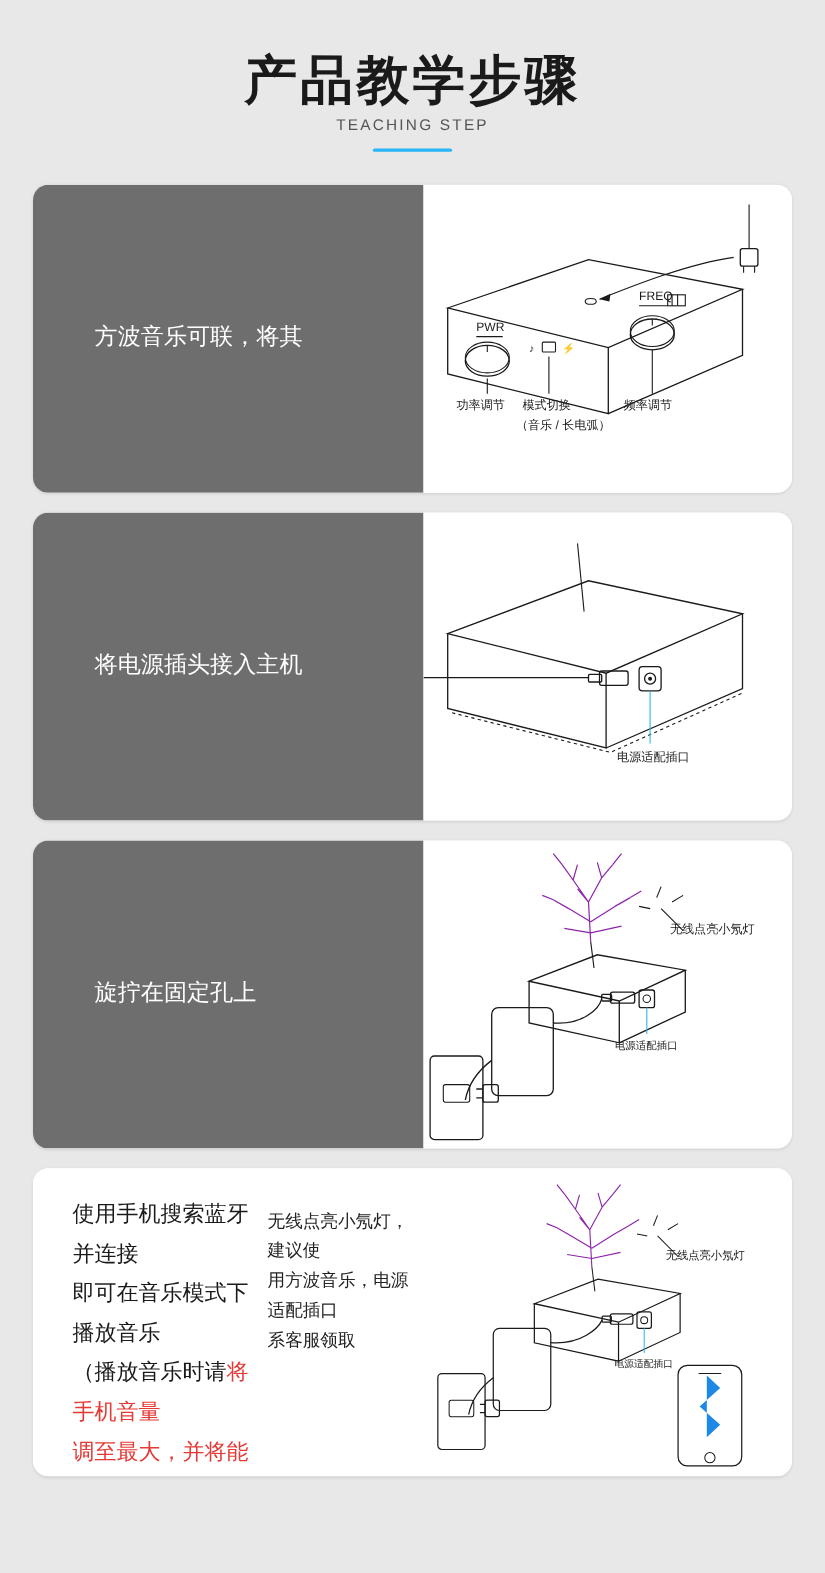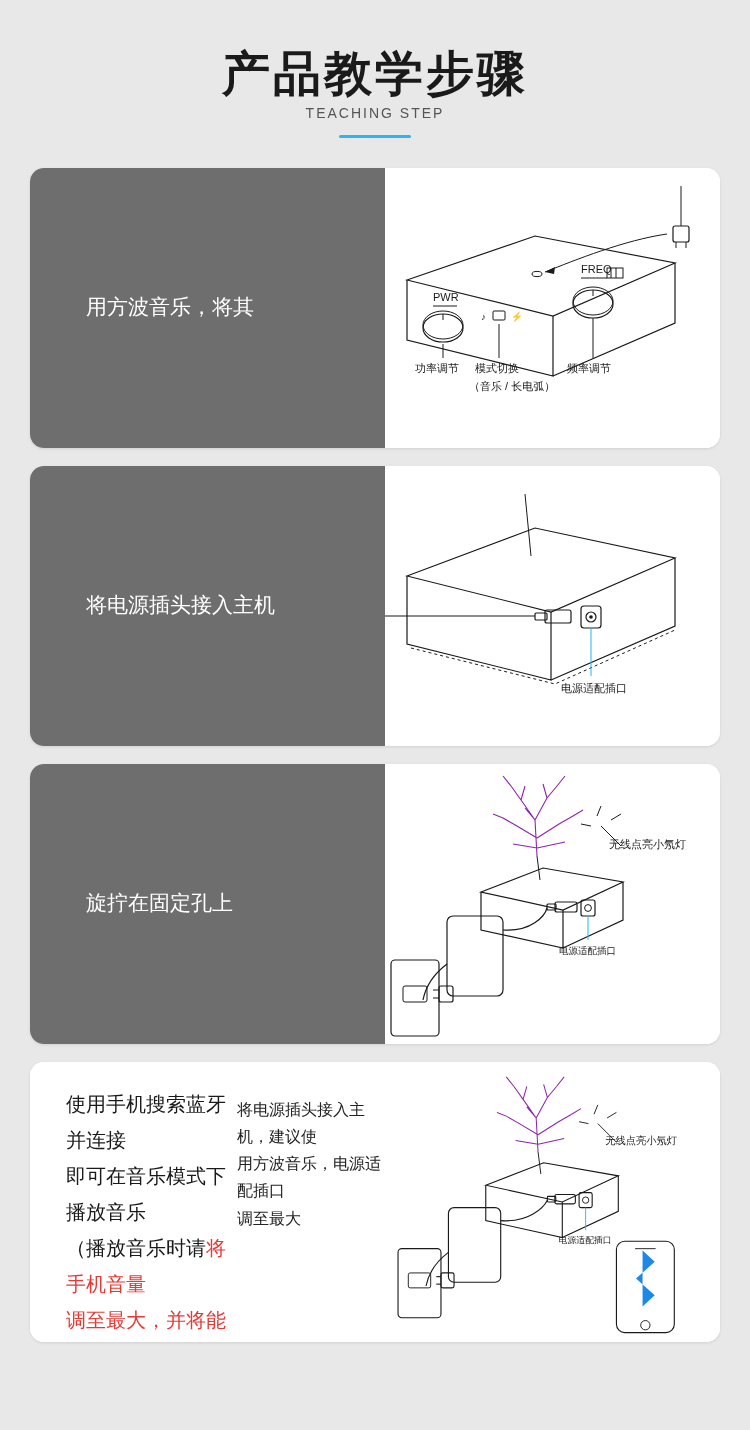--- a/index.html
+++ b/index.html
@@ -110,21 +110,21 @@
   <h1>产品教学步骤</h1>
   <div class="sub">TEACHING STEP</div>
   <div class="rule"></div>
 </div>
 
 <div class="cards">
 
   <div class="card">
     <div class="left">
       <div class="txt">
-        <div>用方波音乐，将其</div>
+        <div>方波音乐可联，将其</div>
       </div>
     </div>
     <div class="right">
       <svg viewBox="0 0 335 280" xmlns="http://www.w3.org/2000/svg">
 
         <g>
           <line class="ln-t" x1="296" y1="18" x2="296" y2="58"></line>
           <rect class="ln" x="288" y="58" width="16" height="16" rx="2"></rect>
           <line class="ln-t" x1="291" y1="74" x2="291" y2="80"></line>
           <line class="ln-t" x1="301" y1="74" x2="301" y2="80"></line>
@@ -268,23 +268,23 @@
       <div class="txt">
         <div>使用手机搜索蓝牙并连接</div>
         <div>即可在音乐模式下播放音乐</div>
         <div>
           <span>（播放音乐时请</span><span class="red">将手机音量</span>
         </div>
         <div class="red">调至最大，并将能量旋钮</div>
 
       </div>
       <div class="note" style="position: static;">
-          <div>将电源插头接入主机，建议使</div>
+          <div>无线点亮小氖灯，建议使</div>
           <div>用方波音乐，电源适配插口</div>
-          <div>调至最大</div>
+          <div>系客服领取</div>
         </div>
     </div>
     <div class="right">
       <svg viewBox="0 0 335 300" xmlns="http://www.w3.org/2000/svg">
         <g stroke="#8e24aa" fill="none" stroke-width="1.1">
           <path d="M152,96 L150,60 M150,60 L136,40 M136,40 L126,26 M150,60 L162,38 M162,38 L172,26 M150,60 L140,48 M152,78 L132,66 M132,66 L118,58 M152,78 L174,64 M174,64 L188,56 M152,88 L128,84 M152,88 L180,82 M162,38 L158,24 M136,40 L140,26"></path>
           <path d="M126,26 L118,16 M172,26 L180,16 M118,58 L108,54 M188,56 L198,50"></path>
         </g>
         <g>
           <line class="ln-t" x1="216" y1="66" x2="236" y2="86" stroke-width="1.4"></line>

